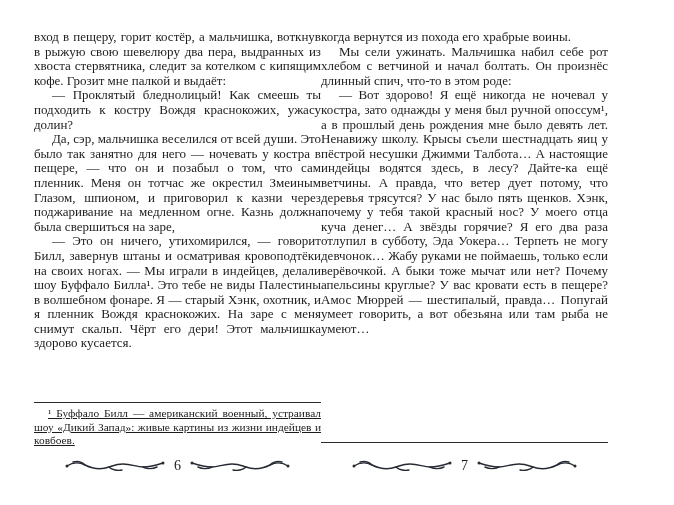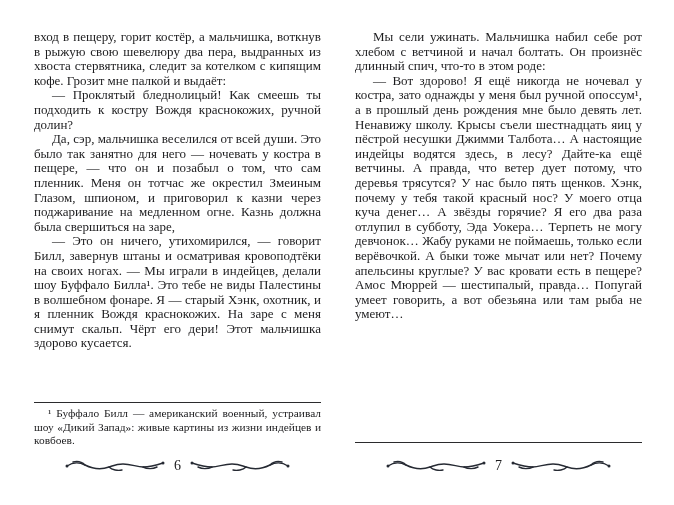--- a/index.html
+++ b/index.html
@@ -7,41 +7,40 @@
   body {
     background: #ffffff;
     color: #1c1c1e;
     font-family: "Liberation Serif", "DejaVu Serif", serif;
   }
   .spread {
     display: flex;
     width: 674px;
     height: 489px;
     padding: 30px 32px 16px 34px;
-    gap: 34px;
   }
   .page {
     width: 287px;
     display: flex;
     flex-direction: column;
     overflow: hidden;
   }
   .text-block {
     flex: 1 1 auto;
     overflow: hidden;
   }
   .para {
     font-size: 13px;
     line-height: 14.6px;
     text-align: justify;
     hyphens: auto;
     -webkit-hyphens: auto;
   }
   .para.indent { text-indent: 18px; }
-  .footnote-area { flex: 0 0 auto; margin-bottom: 10px; }
+  .footnote-area { flex: 0 0 auto; margin-bottom: 10px; text-decoration: underline; }
   .fn-rule {
     border-top: 1px solid #2b2b2d;
     width: 100%;
     margin-bottom: 4px;
   }
   .footnote {
     font-size: 11.4px;
     line-height: 13.2px;
     text-align: justify;
     text-indent: 14px;
@@ -65,21 +64,21 @@
   .flourish.mirror svg { transform: scaleX(-1); }
 </style>
 </head>
 <body>
 
 <div class="spread">
 
   <section class="page">
     <div class="text-block">
       <p class="para">вход в пещеру, горит костёр, а мальчишка, воткнув в рыжую свою шевелюру два пера, выдранных из хвоста стервятника, следит за котелком с кипящим кофе. Грозит мне палкой и выдаёт:</p>
-      <p class="para indent">— Проклятый бледнолицый! Как смеешь ты подходить к костру Вождя краснокожих, ручной долин?</p>
+      <p class="para indent">— Проклятый бледнолицый! Как смеешь ты подходить к костру Вождя краснокожих, ужасу долин?</p>
       <p class="para indent">Да, сэр, мальчишка веселился от всей души. Это было так занятно для него — ночевать у костра в пещере, — что он и позабыл о том, что сам пленник. Меня он тотчас же окрестил Змеиным Глазом, шпионом, и приговорил к казни через поджаривание на медленном огне. Казнь должна была свершиться на заре,</p>
       <p class="para indent">— Это он ничего, утихомирился, — говорит Билл, завернув штаны и осматривая кровоподтёки на своих ногах. — Мы играли в индейцев, делали шоу Буффало Билла¹. Это тебе не виды Палестины в волшебном фонаре. Я — старый Хэнк, охотник, и я пленник Вождя краснокожих. На заре с меня снимут скальп. Чёрт его дери! Этот мальчишка здорово кусается.</p>
     </div>
     <div class="footnote-area">
       <div class="fn-rule"></div>
       <p class="footnote">¹ Буффало Билл — американский военный, устраивал шоу «Дикий Запад»: живые картины из жизни индейцев и ковбоев.</p>
     </div>
     <footer class="page-footer">
       <span class="flourish">
         <svg width="100" height="12" viewBox="0 0 100 12" aria-hidden="true">
@@ -104,20 +103,21 @@
             <circle cx="2" cy="6" r="1.5" fill="#262a33" stroke="none"></circle>
             <circle cx="98" cy="3" r="1.5" fill="#262a33" stroke="none"></circle>
           </g>
         </svg>
       </span>
     </footer>
   </section>
 
   <section class="page">
     <div class="text-block">
+      <p class="para">когда вернутся из похода его храбрые воины.</p>
       <p class="para indent">Мы сели ужинать. Мальчишка набил себе рот хлебом с ветчиной и начал болтать. Он произнёс длинный спич, что-то в этом роде:</p>
       <p class="para indent">— Вот здорово! Я ещё никогда не ночевал у костра, зато однажды у меня был ручной опоссум¹, а в прошлый день рождения мне было девять лет. Ненавижу школу. Крысы съели шестнадцать яиц у пёстрой несушки Джимми Талбота… А настоящие индейцы водятся здесь, в лесу? Дайте-ка ещё ветчины. А правда, что ветер дует потому, что деревья трясутся? У нас было пять щенков. Хэнк, почему у тебя такой красный нос? У моего отца куча денег… А звёзды горячие? Я его два раза отлупил в субботу, Эда Уокера… Терпеть не могу девчонок… Жабу руками не поймаешь, только если верёвочкой. А быки тоже мычат или нет? Почему апельсины круглые? У вас кровати есть в пещере? Амос Мюррей — шестипалый, правда… Попугай умеет говорить, а вот обезьяна или там рыба не умеют…</p>
     </div>
     <div class="footnote-area">
       <div class="fn-rule"></div>
     </div>
     <footer class="page-footer">
       <span class="flourish">
         <svg width="100" height="12" viewBox="0 0 100 12" aria-hidden="true">
           <g fill="none" stroke="#262a33" stroke-width="1.4" stroke-linecap="round">

